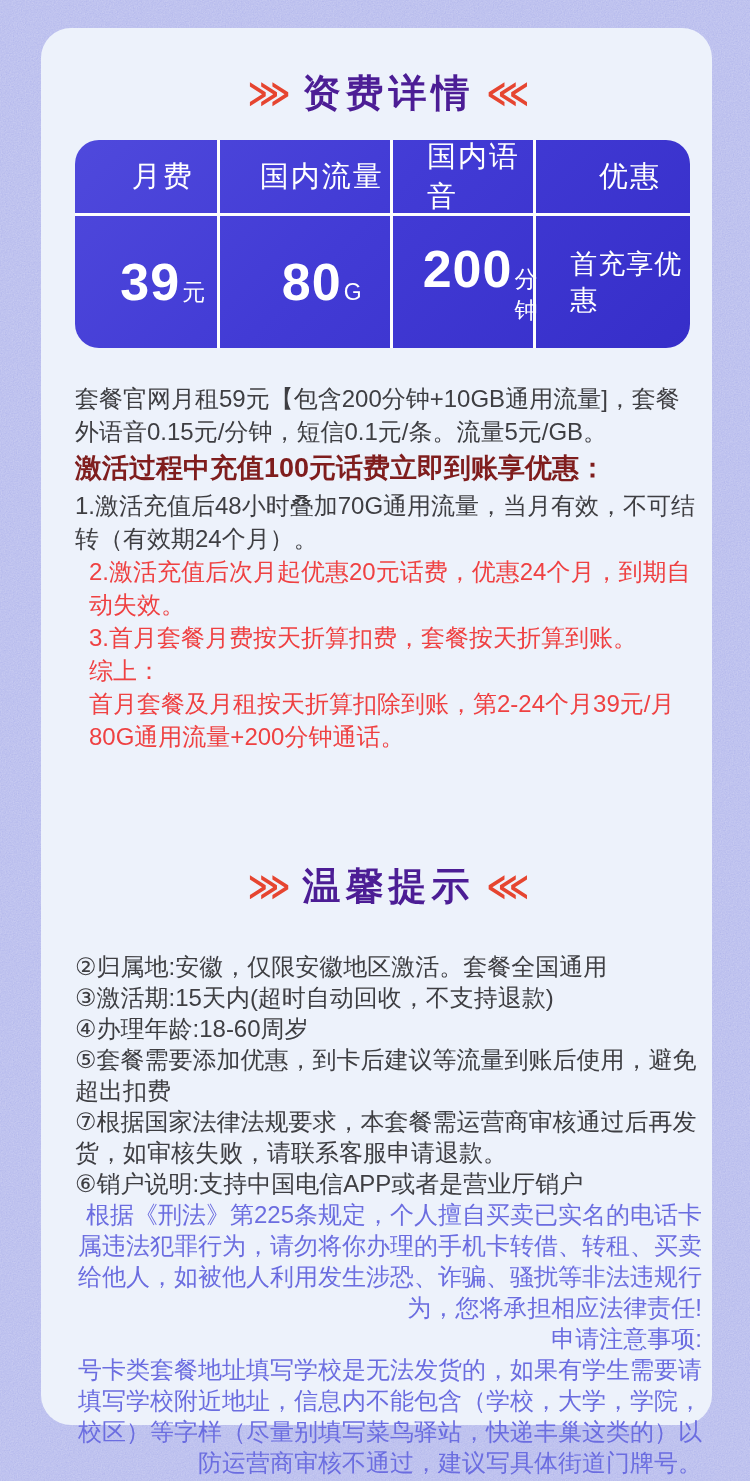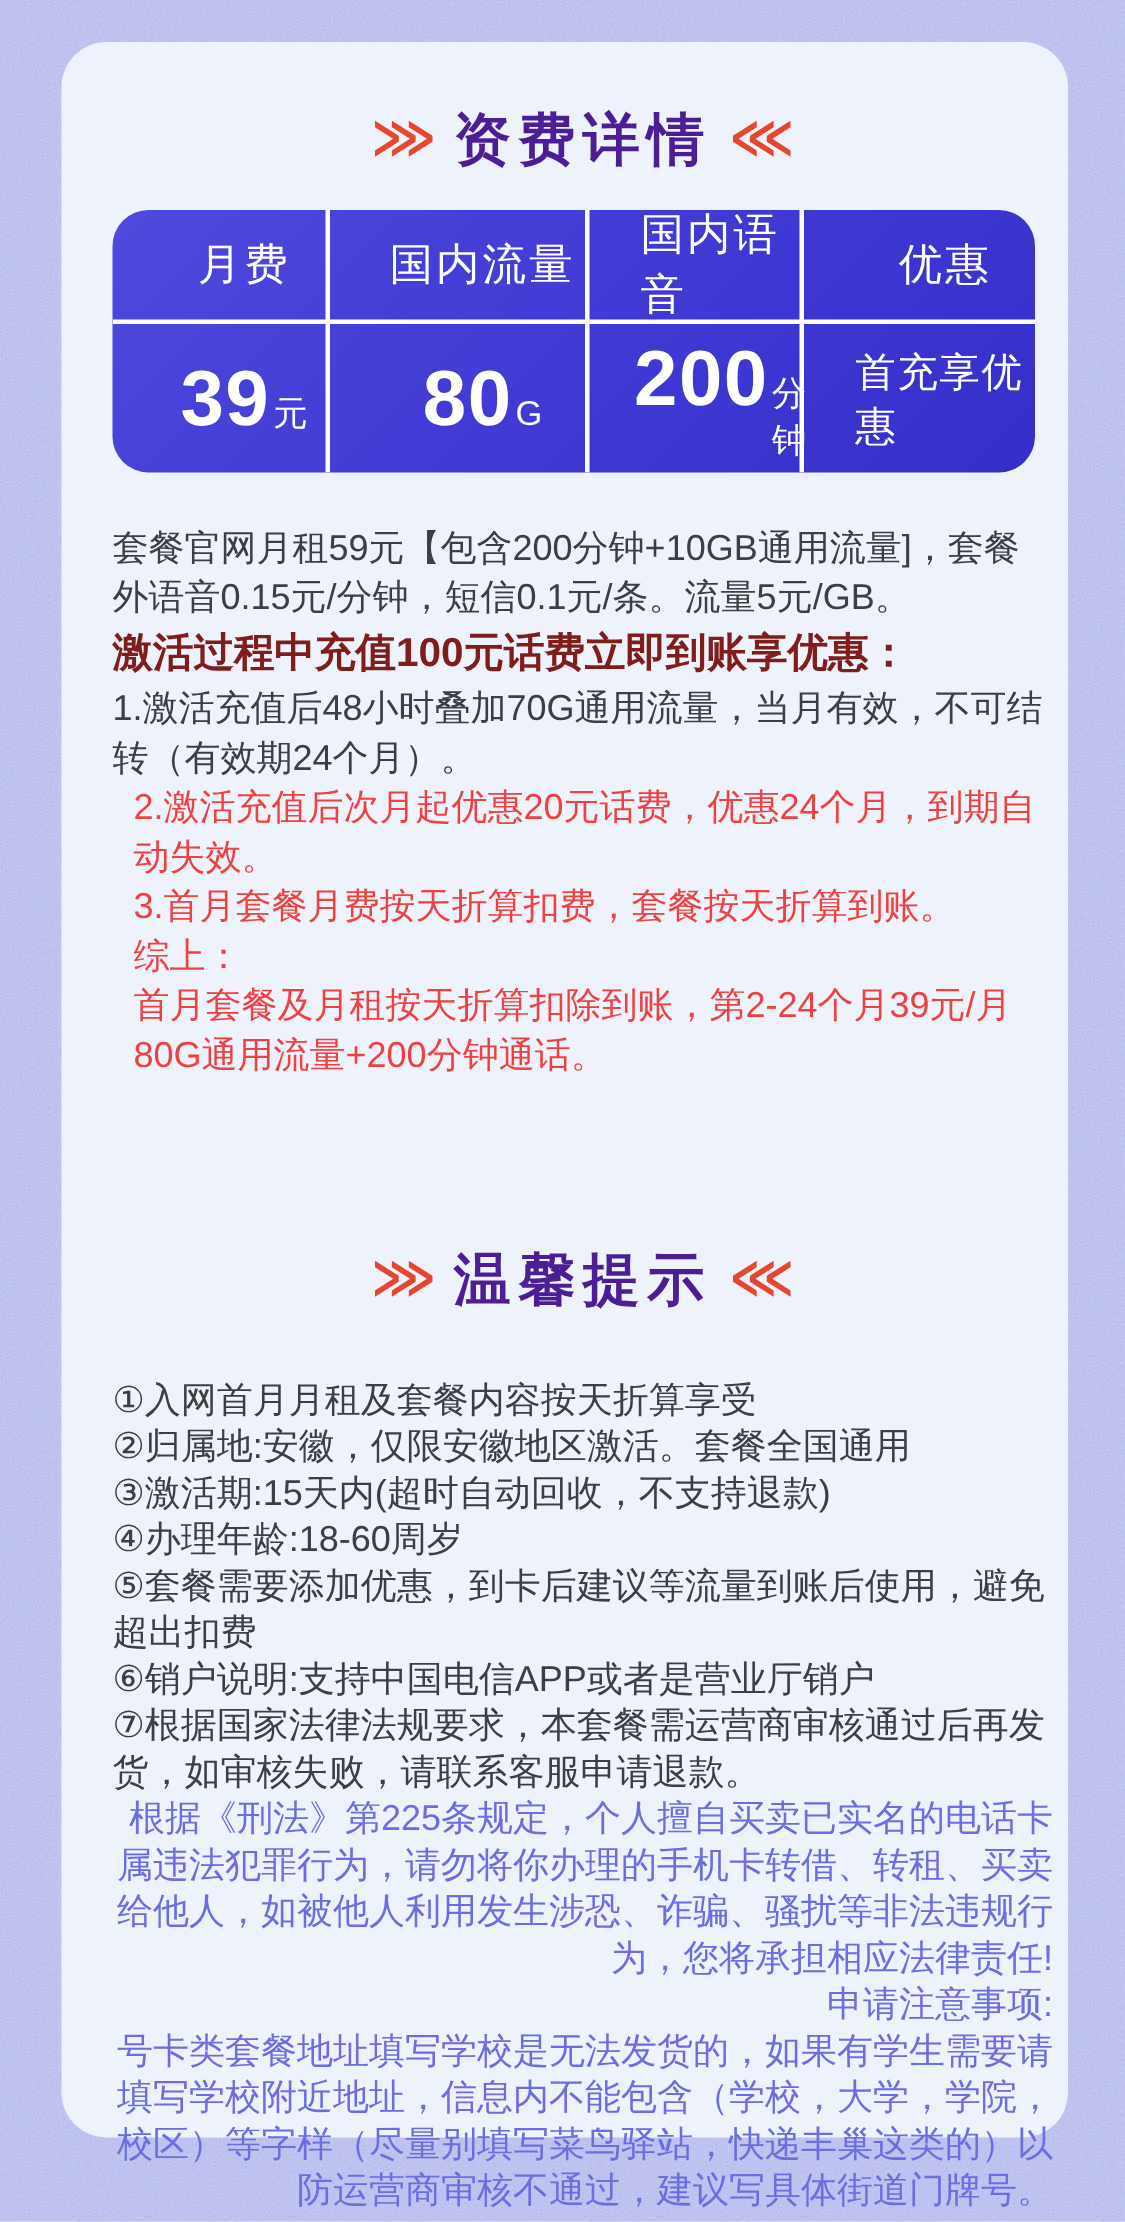--- a/index.html
+++ b/index.html
@@ -35,21 +35,21 @@
   .plan-table {
     margin-top:24px; margin-right:12px;
     border-radius:24px; overflow:hidden;
     background:linear-gradient(135deg,#4f49dc 0%,#423bd5 45%,#362ec9 100%);
     display:grid; grid-template-columns:23.5% 28.2% 23.3% 25%;
     color:#ffffff;
   }
   .plan-table > div { display:flex; align-items:center; justify-content:center;padding-left:34px; }
   .plan-table > div:not(:nth-child(4n)) { border-right:3px solid #fdfdfd; }
   .plan-table > div:nth-child(-n+4) { border-bottom:3px solid #fdfdfd; height:76px; font-size:29px; letter-spacing:2px; }
-  .plan-table > div:nth-child(n+5) { height:99px; }
+  .plan-table > div:nth-child(n+5) { height:132px; }
   .cellval { display:flex; align-items:baseline; }
   .big { font-size:52px; font-weight:700; letter-spacing:1px; }
   .unit { font-size:23px; font-weight:400; margin-left:2px; }
   .promo-text { font-size:27px; font-weight:400; letter-spacing:1px; }
   
   .body-block { margin-top:34px; font-size:24px; line-height:33px; color:#3e3e42; }
   .act-heading { font-size:27px; font-weight:700; color:#7f1d1d; line-height:37px; margin:2px 0; }
   .red { color:#ef4142;margin-left:14px; }
   
   .tips-block { margin-top:42px; font-size:24px; line-height:31px; color:#3e3e42; }
@@ -113,25 +113,24 @@
     <div class="red">首月套餐及月租按天折算扣除到账，第2-24个月39元/月80G通用流量+200分钟通话。</div>
   </div>
 
   <div class="sec-title second">
     <span class="arrow">⋙</span>
     <span class="txt">温馨提示</span>
     <span class="arrow">⋘</span>
   </div>
 
   <div class="tips-block">
-    <div>①入网首月月租及套餐内容按天折算享受</div>
     <div>②归属地:安徽，仅限安徽地区激活。套餐全国通用</div>
     <div>③激活期:15天内(超时自动回收，不支持退款)</div>
     <div>④办理年龄:18-60周岁</div>
     <div>⑤套餐需要添加优惠，到卡后建议等流量到账后使用，避免超出扣费</div>
+    <div>⑦根据国家法律法规要求，本套餐需运营商审核通过后再发货，如审核失败，请联系客服申请退款。</div>
     <div>⑥销户说明:支持中国电信APP或者是营业厅销户</div>
-    <div>⑦根据国家法律法规要求，本套餐需运营商审核通过后再发货，如审核失败，请联系客服申请退款。</div>
     <div class="violet">根据《刑法》第225条规定，个人擅自买卖已实名的电话卡属违法犯罪行为，请勿将你办理的手机卡转借、转租、买卖给他人，如被他人利用发生涉恐、诈骗、骚扰等非法违规行为，您将承担相应法律责任!</div>
     <div class="violet">申请注意事项:</div>
     <div class="violet">号卡类套餐地址填写学校是无法发货的，如果有学生需要请填写学校附近地址，信息内不能包含（学校，大学，学院，校区）等字样（尽量别填写菜鸟驿站，快递丰巢这类的）以防运营商审核不通过，建议写具体街道门牌号。</div>
   </div>
 
 </div>
 
 </body></html>

